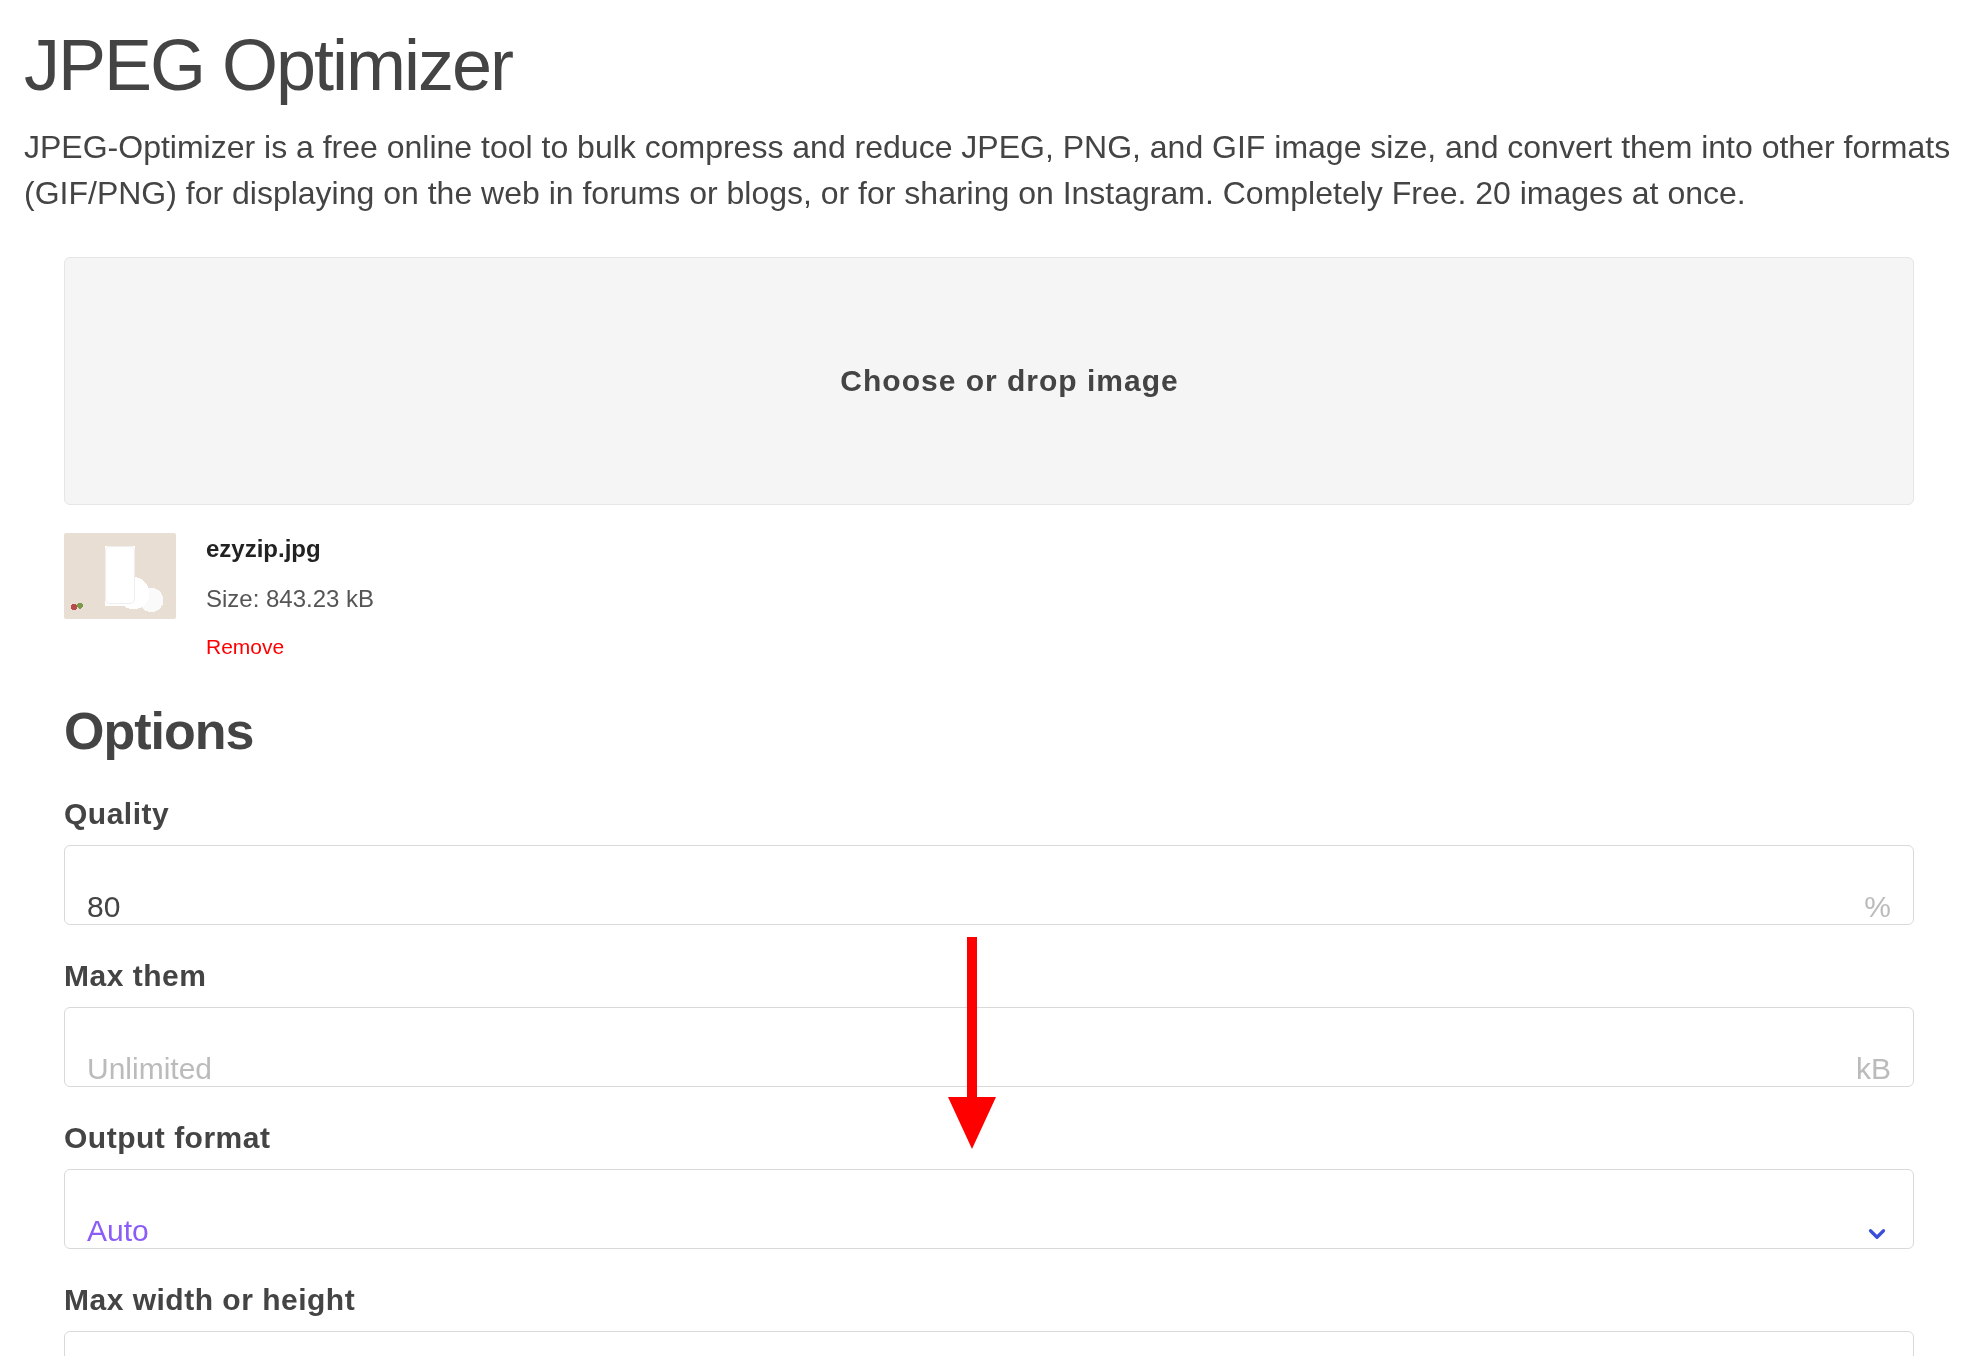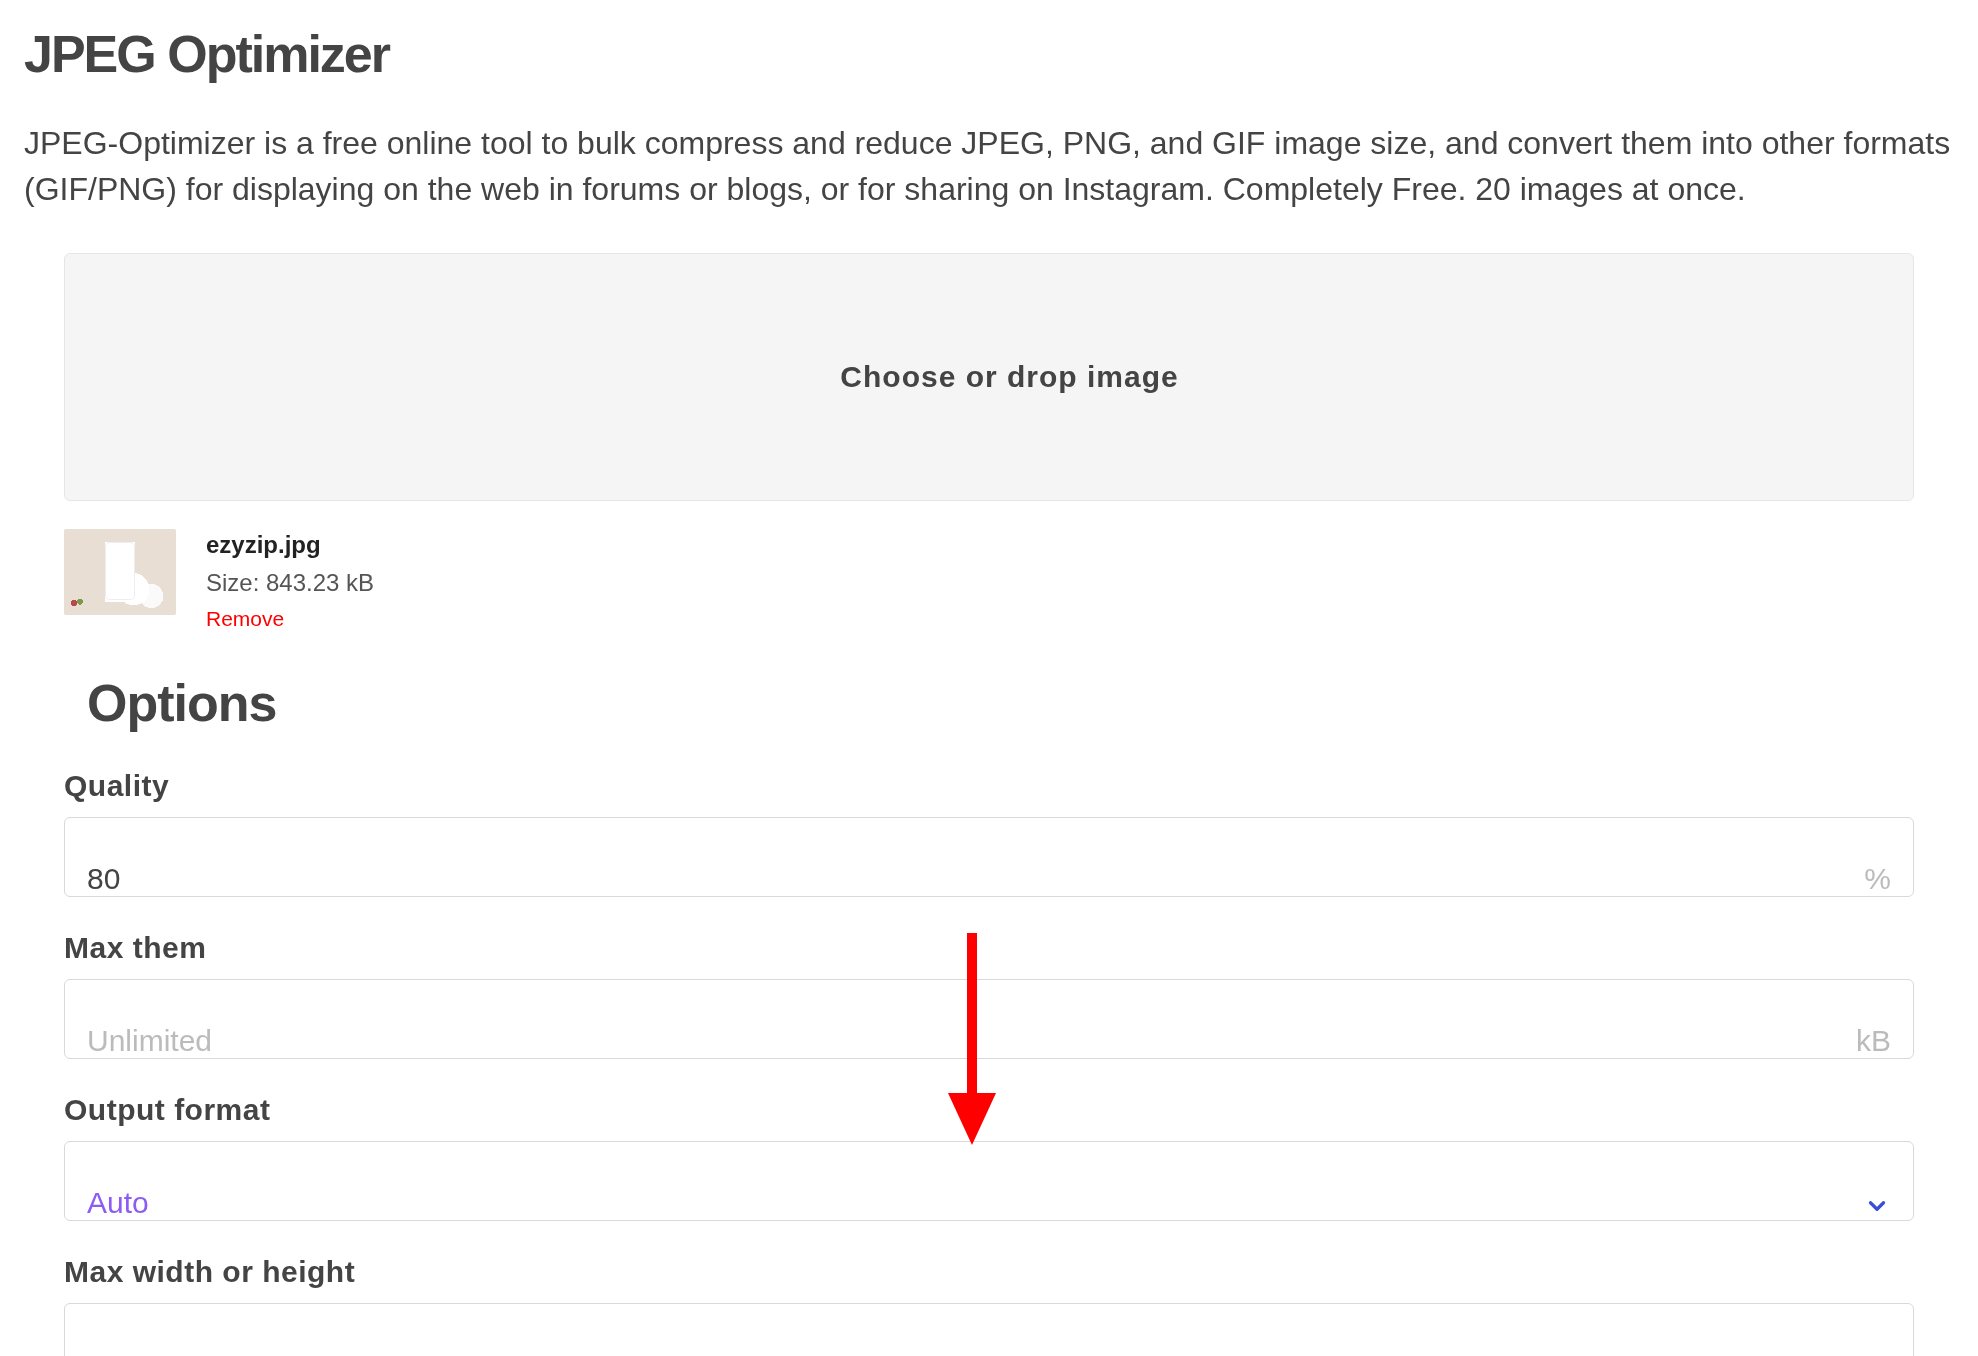--- a/index.html
+++ b/index.html
@@ -1,18 +1,18 @@
 <!DOCTYPE html>
 <html><head>
 <meta charset="utf-8">
 <style>
   * { box-sizing: border-box; margin: 0; padding: 0; }
   html, body { width: 1978px; height: 1356px; font-family: -apple-system, BlinkMacSystemFont, "Segoe UI", Helvetica, Arial, sans-serif; background:#fff; color:#444; }
   .page { padding: 24px 24px 0 24px; }
-  h1.title { font-family: Arial, sans-serif; font-weight: 700; font-size: 52px; letter-spacing: -2px; color:#444; margin-bottom: 36px; }
+  h1.title { font-family: Arial, sans-serif; font-weight: 400; font-size: 72px; letter-spacing: -2px; color:#444; margin-bottom: 18px; }
   p.subtitle { font-size: 32px; line-height: 1.45; color:#444; margin-bottom: 40px; }
   .inner { padding: 0 40px; }
   .dropzone {
     background:#f5f5f5;
     border:1px solid #e6e6e6;
     border-radius:6px;
     height:248px;
     display:flex;
     align-items:center;
     justify-content:center;
@@ -31,25 +31,25 @@
     width:112px; height:86px; border-radius:2px;
     background:
       radial-gradient(circle at 62% 70%, #fff 0 16px, transparent 16px),
       radial-gradient(circle at 78% 78%, #fafafa 0 12px, transparent 12px),
       linear-gradient(to right, #fff 48%, #fff 52%) center/30px 60px no-repeat,
       linear-gradient(#e9ded3,#e9ded3);
     position:relative;
   }
   .thumb::before{content:"";position:absolute;left:42px;top:14px;width:28px;height:56px;background:#fff;border-radius:4px;box-shadow:0 0 0 1px #eee;}
   .thumb::after{content:"";position:absolute;left:4px;bottom:6px;width:20px;height:12px;background:radial-gradient(circle at 30% 50%, #b94a4a 0 3px, transparent 3px), radial-gradient(circle at 60% 40%, #7a9a4a 0 3px, transparent 3px);}
-  .file-meta { display:flex; flex-direction:column; gap:10px; padding-top:2px;}
+  .file-meta { display:flex; flex-direction:column; gap:22px; padding-top:2px;}
   .file-name { font-weight:700; font-size:24px; color:#222; }
   .file-size { font-size:24px; color:#555; }
   .file-remove { font-size:21px; color:#ff0000; text-decoration:none; cursor:pointer; width:fit-content;}
-  h2.options { font-family: Arial, sans-serif; font-weight:900; font-size:52px; letter-spacing:-1px; color:#444; margin-bottom: 36px; margin-left: 23px;}
+  h2.options { font-family: Arial, sans-serif; font-weight:900; font-size:52px; letter-spacing:-1px; color:#444; margin-bottom: 36px;}
   .grid { display:grid; grid-template-columns: 1fr; column-gap: 60px; row-gap: 26px; gap: 34px; }
   .field-label { font-family: Arial, sans-serif; font-weight:800; font-size:30px; letter-spacing:0.5px; color:#444; margin-bottom:14px;}
   .control {
     width:100%;
     height:80px;
     border:1px solid #d9d9d9;
     border-radius:6px;
     background:#fff;
     display:flex;
     align-items:flex-end;

